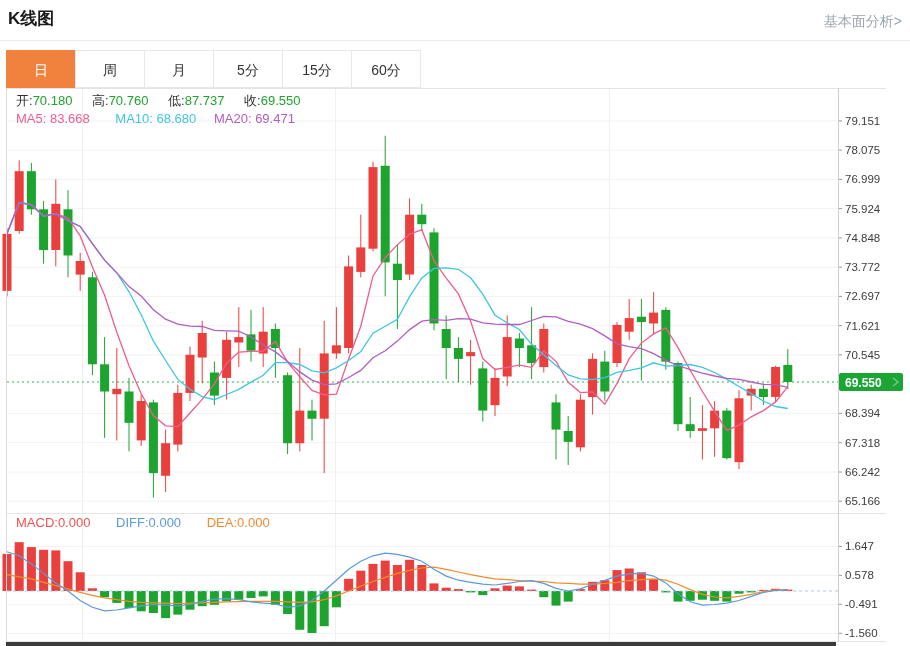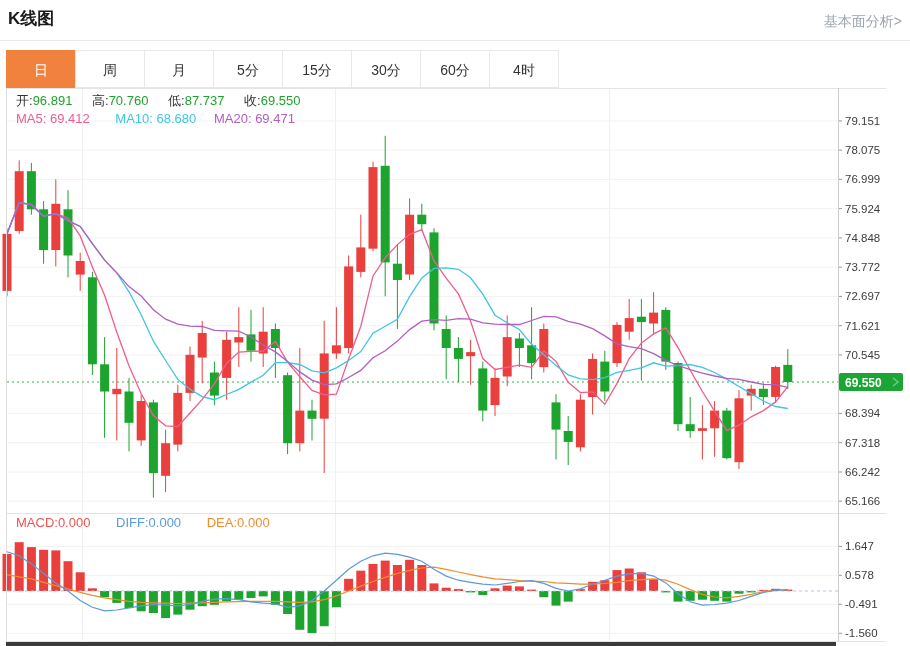--- a/index.html
+++ b/index.html
@@ -35,23 +35,21 @@
   <div class="header-title">K线图</div>
   <div class="header-link">基本面分析&gt;</div>
   <div class="header-rule"></div>
 
   <div class="tabs">
     <div class="tab active">日</div>
     <div class="tab">周</div>
     <div class="tab">月</div>
     <div class="tab">5分</div>
     <div class="tab">15分</div>
-    <div class="tab">30分</div>
     <div class="tab">60分</div>
-    <div class="tab">4时</div>
   </div>
 
   <svg id="chart-svg" class="chart" width="910" height="558">
       <line x1="82.5" y1="1" x2="82.5" y2="553" stroke="#f0f0f0"></line>
       <line x1="335.5" y1="1" x2="335.5" y2="553" stroke="#f0f0f0"></line>
       <line x1="609.5" y1="1" x2="609.5" y2="553" stroke="#f0f0f0"></line>
       <line x1="7" y1="32.9" x2="838" y2="32.9" stroke="#f2f2f2"></line>
       <line x1="838" y1="32.9" x2="842" y2="32.9" stroke="#999"></line>
       <text x="845" y="36.9" font-size="11.5" fill="#3c3c3c">79.151</text>
       <line x1="7" y1="62.1" x2="838" y2="62.1" stroke="#f2f2f2"></line>
@@ -309,28 +307,28 @@
       <line x1="6" y1="553.5" x2="886" y2="553.5" stroke="#e4e4e4"></line>
       <line x1="6.5" y1="0" x2="6.5" y2="553" stroke="#ddd"></line>
       <line x1="838.5" y1="0" x2="838.5" y2="553" stroke="#ccc"></line>
       <rect x="6" y="554" width="830" height="4" fill="#3b3b3b"></rect>
       <rect x="839" y="285.0" width="64" height="18" rx="2" fill="#1ba534"></rect>
       <text x="845" y="298.5" font-size="12" fill="#fff" font-weight="bold">69.550</text>
       <path d="M 893 290 l 5 4 l -5 4" fill="none" stroke="#6fca81" stroke-width="1.5"></path>
     </svg>
 
   <div class="row ohlc-row">
-    <span class="item"><span class="lbl">开:</span><span class="val">96.891</span></span>
+    <span class="item"><span class="lbl">开:</span><span class="val">70.180</span></span>
     <span class="item"><span class="lbl">高:</span><span class="val">70.760</span></span>
     <span class="item"><span class="lbl">低:</span><span class="val">87.737</span></span>
     <span class="item"><span class="lbl">收:</span><span class="val">69.550</span></span>
   </div>
 
   <div class="row ma-row">
-    <span class="ma5"><span>MA5: </span><span>69.412</span></span>
+    <span class="ma5"><span>MA5: </span><span>83.668</span></span>
     <span class="ma10"><span>MA10: </span><span>68.680</span></span>
     <span class="ma20"><span>MA20: </span><span>69.471</span></span>
   </div>
 
   <div class="row macd-row">
     <span class="macd-v"><span>MACD:</span><span>0.000</span></span>
     <span class="diff-v"><span>DIFF:</span><span>0.000</span></span>
     <span class="dea-v"><span>DEA:</span><span>0.000</span></span>
   </div>
 </div>

